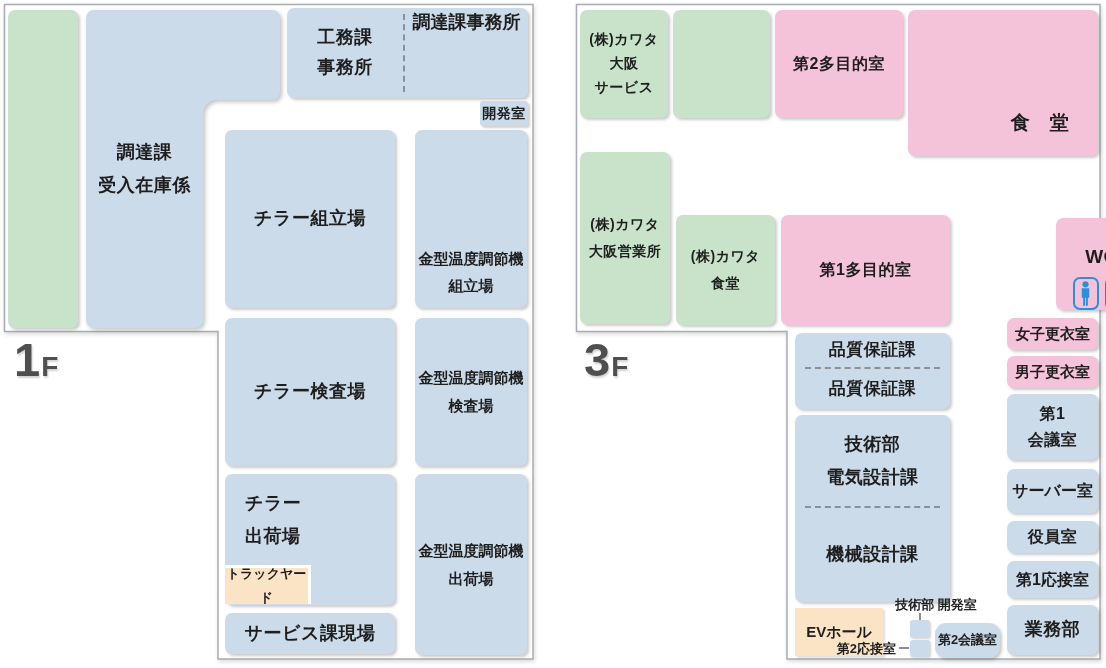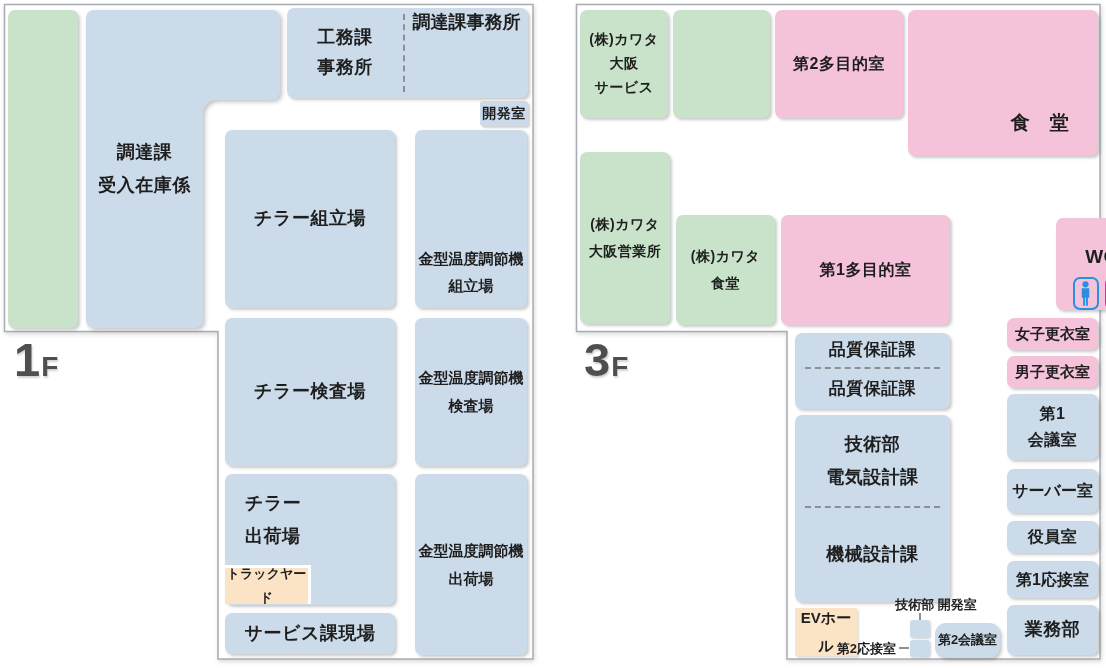--- a/index.html
+++ b/index.html
@@ -200,21 +200,21 @@
     <div class="seg" style="height:91px;align-items:center">
       <span class="fs18" style="line-height:1.8">技術部
 電気設計課</span>
     </div>
     <div class="hdash"></div>
     <div class="seg" style="flex:1;align-items:center">
       <span class="fs18">機械設計課</span>
     </div>
   </div>
 
-  <div class="r orange" style="left:795px;top:608px;width:62px;height:48px">
+  <div class="r orange" style="left:795px;top:608px;width:88px;height:48px">
     <span class="fs15 tight">EVホール</span>
   </div>
 
   <div class="free-label" style="left:880px;top:596px;width:112px">技術部 開発室</div>
   <div class="conn" style="left:919px;top:613px;width:2px;height:7px"></div>
   <div class="r blue" style="left:910px;top:620px;width:20px;height:18px;border-radius:3px;box-shadow:1px 1px 2px rgba(80,80,80,.25)"></div>
   <div class="r blue" style="left:910px;top:640px;width:20px;height:17px;border-radius:3px;box-shadow:1px 1px 2px rgba(80,80,80,.25)"></div>
   <div class="conn" style="left:899px;top:647px;width:10px;height:2px"></div>
   <div class="free-label" style="left:830px;top:640px;width:66px;text-align:right">第2応接室</div>
 

